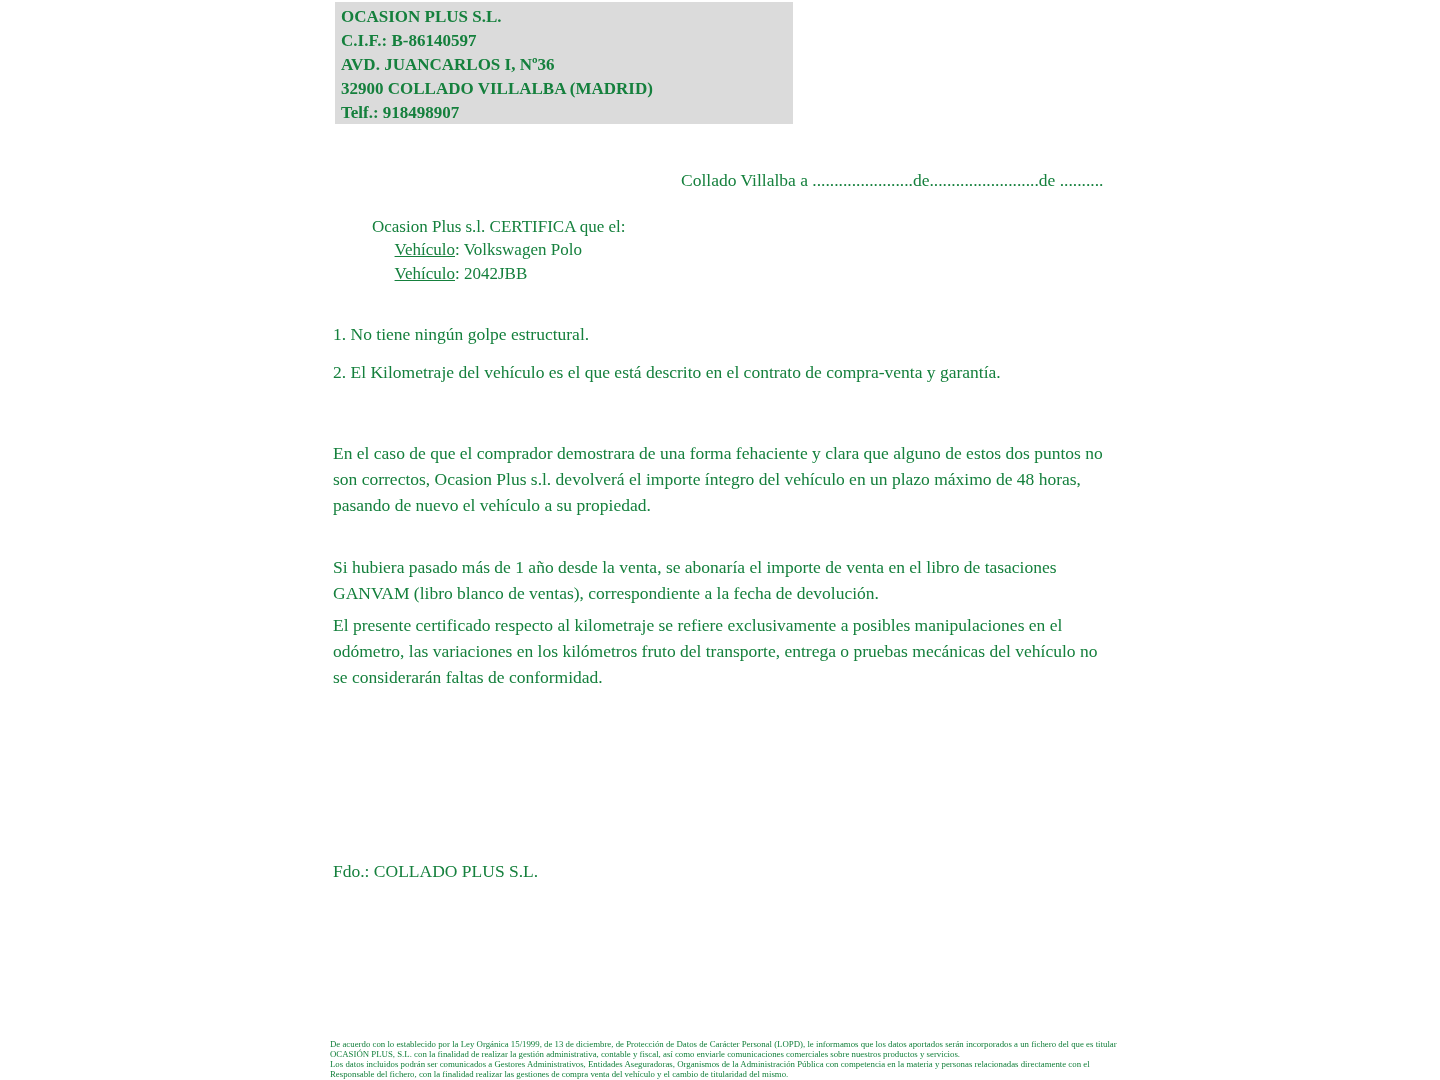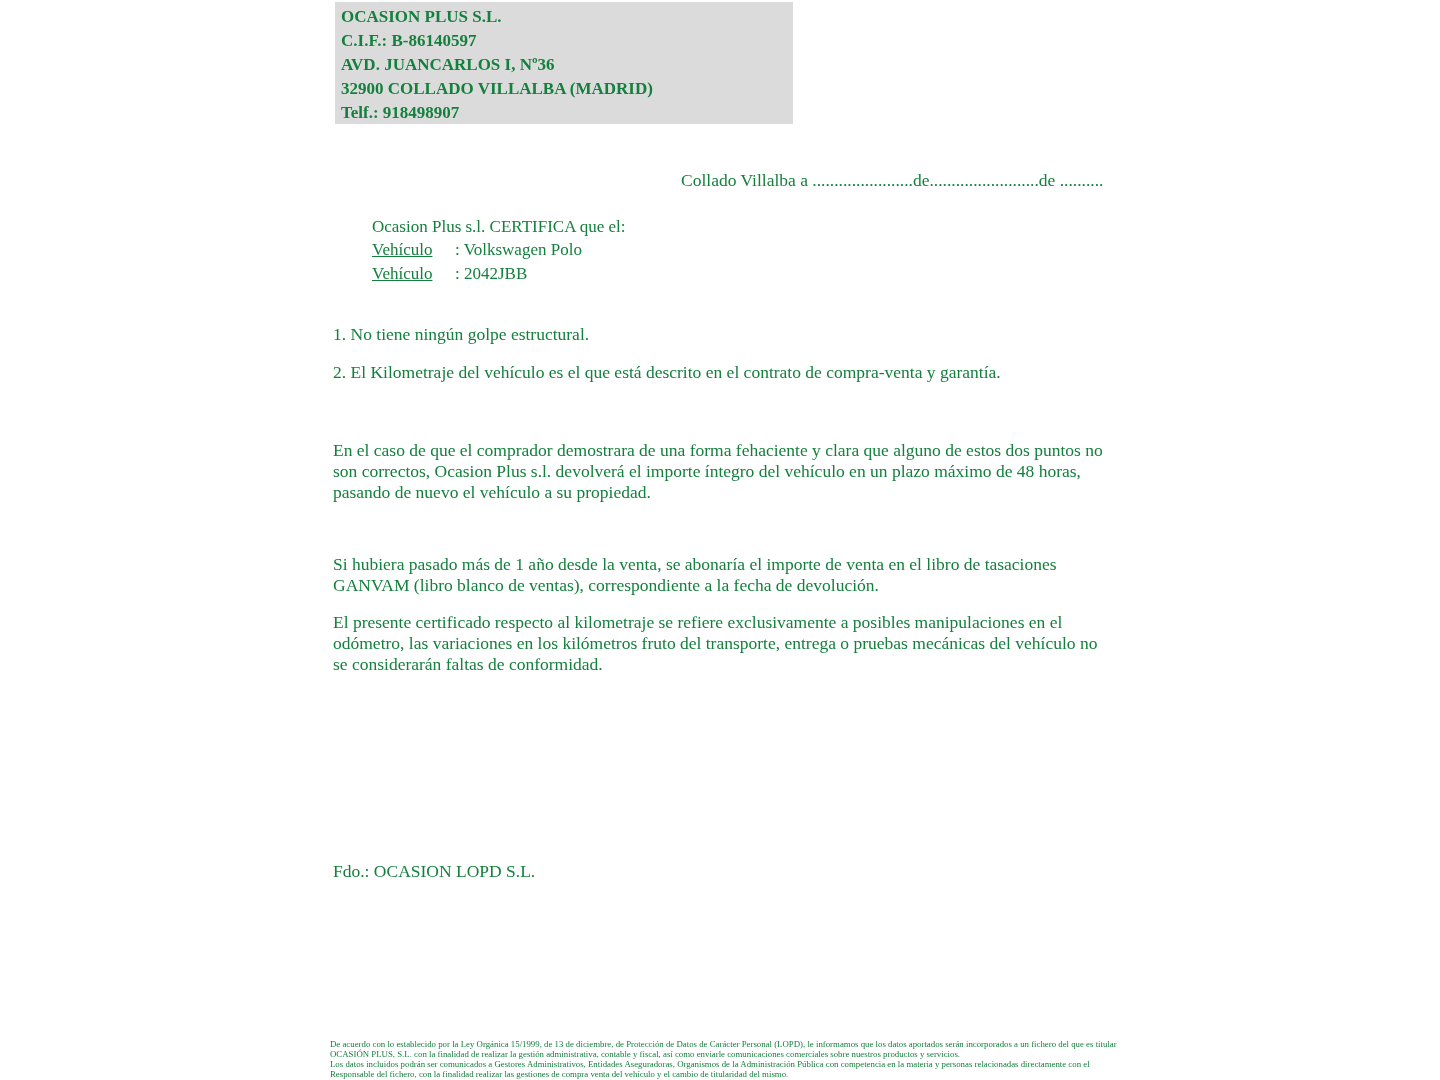--- a/index.html
+++ b/index.html
@@ -45,34 +45,35 @@
     top: 215px;
     font-size: 17px;
     line-height: 23.4px;
     margin-left: 36px;
   }
   .cert-row { white-space: nowrap; }
   .cert-label {
     display: inline-block;
     width: 83px;
     text-decoration: underline;
+    text-align: right;
   }
   .clause {
     position: absolute;
     left: 333px;
     font-size: 17.5px;
     white-space: nowrap;
   }
   .clause1 { top: 324px; }
   .clause2 { top: 362px; }
   .para {
     position: absolute;
     left: 333px;
     font-size: 17.5px;
-    line-height: 21px;
+    line-height: 26px;
     white-space: pre;
   }
   .para1 { top: 440px; }
   .para2 { top: 515px; }
   .para3 { top: 554px; }
   .para4 { top: 612px; }
   .signature {
     position: absolute;
     left: 333px;
     top: 861px;
@@ -115,21 +116,21 @@
 
   <div class="para para1">En el caso de que el comprador demostrara de una forma fehaciente y clara que alguno de estos dos puntos no
 son correctos, Ocasion Plus s.l. devolverá el importe íntegro del vehículo en un plazo máximo de 48 horas,
 pasando de nuevo el vehículo a su propiedad.</div>
   <div class="para para3">Si hubiera pasado más de 1 año desde la venta, se abonaría el importe de venta en el libro de tasaciones
 GANVAM (libro blanco de ventas), correspondiente a la fecha de devolución.</div>
   <div class="para para4">El presente certificado respecto al kilometraje se refiere exclusivamente a posibles manipulaciones en el
 odómetro, las variaciones en los kilómetros fruto del transporte, entrega o pruebas mecánicas del vehículo no
 se considerarán faltas de conformidad.</div>
 
-  <div class="signature">Fdo.: OCASION LOPD S.L.</div>
+  <div class="signature">Fdo.: COLLADO PLUS S.L.</div>
 
   <div class="legal-footer">
     <div>De acuerdo con lo establecido por la Ley Orgánica 15/1999, de 13 de diciembre, de Protección de Datos de Carácter Personal (LOPD), le informamos que los datos aportados serán incorporados a un fichero del que es titular
 OCASIÓN PLUS, S.L. con la finalidad de realizar la gestión administrativa, contable y fiscal, así como enviarle comunicaciones comerciales sobre nuestros productos y servicios.
 Los datos incluidos podrán ser comunicados a Gestores Administrativos, Entidades Aseguradoras, Organismos de la Administración Pública con competencia en la materia y personas relacionadas directamente con el
 Responsable del fichero, con la finalidad realizar las gestiones de compra venta del vehículo y el cambio de titularidad del mismo.</div>
     
   </div>
 
 </div>

